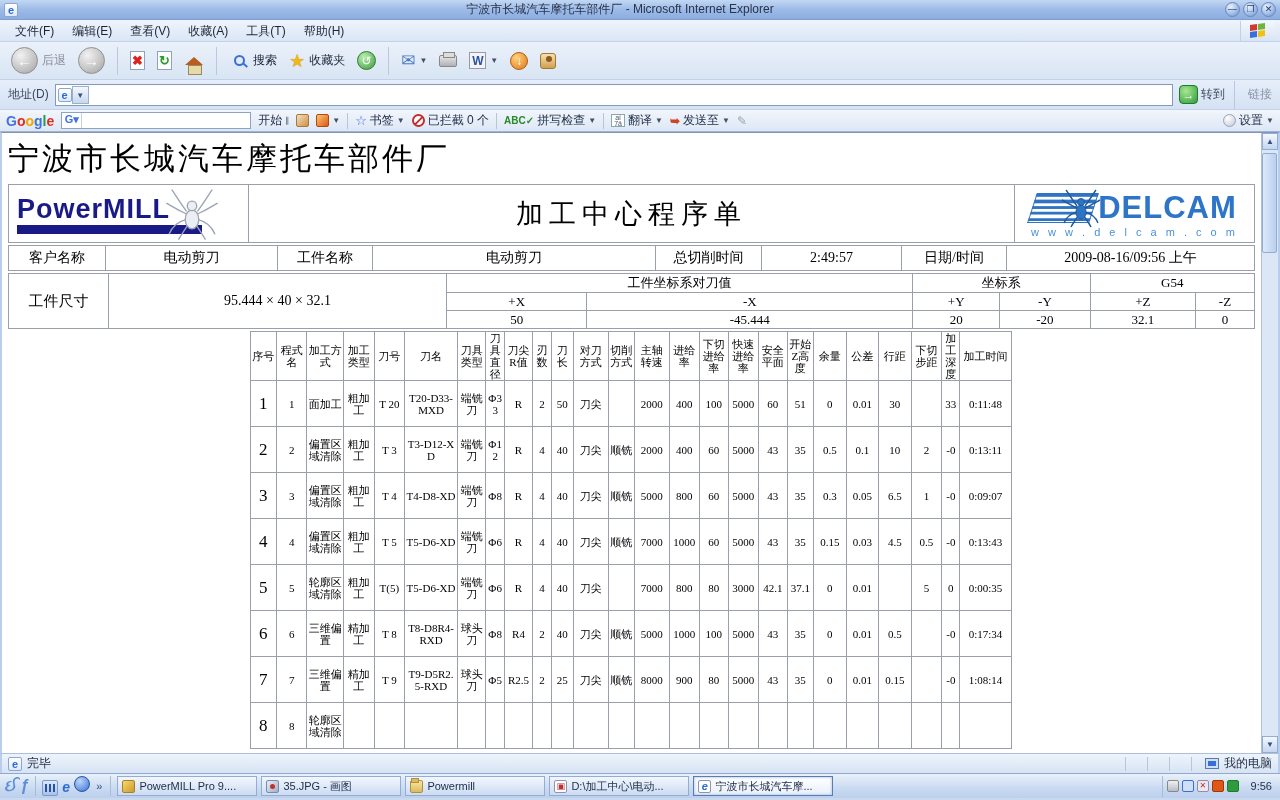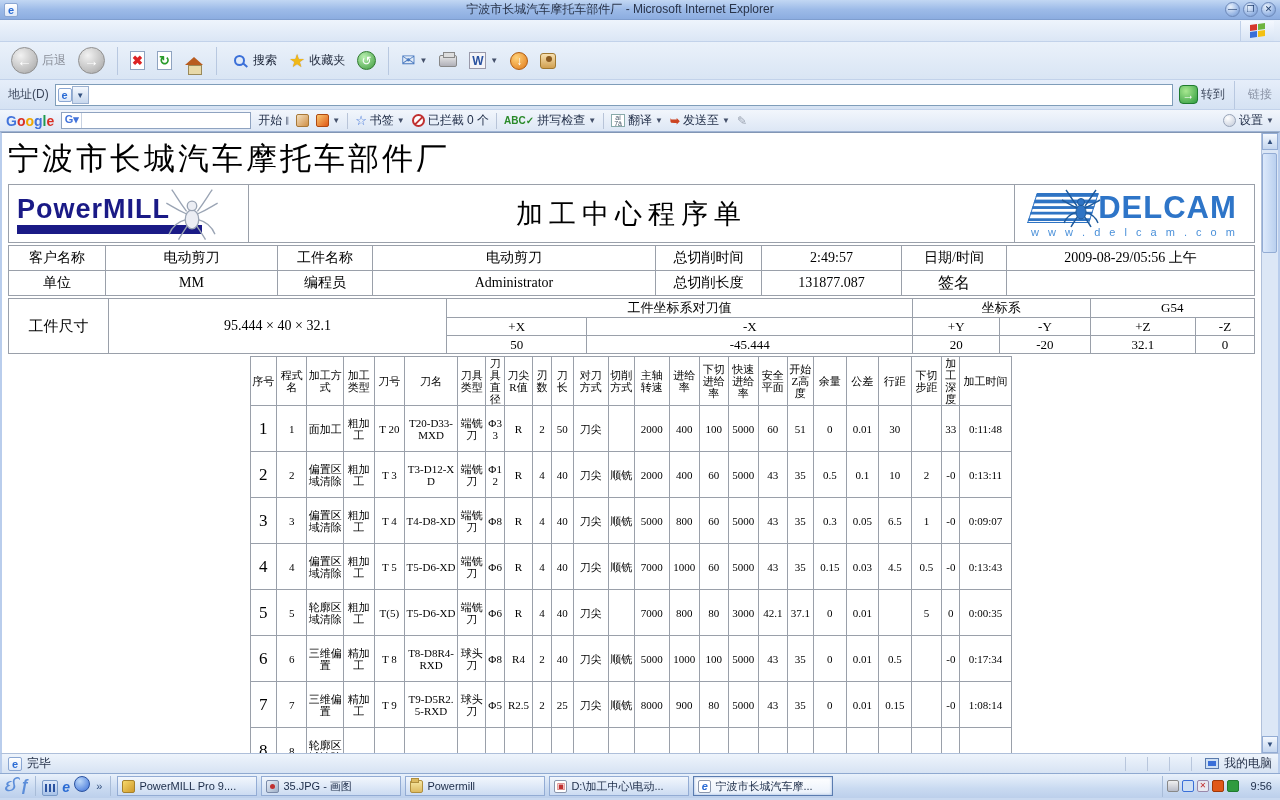--- a/index.html
+++ b/index.html
@@ -192,20 +192,21 @@
 
 <div id="titlebar">
   <div class="ie-logo">e</div>
   <div id="title-text">宁波市长城汽车摩托车部件厂 - Microsoft Internet Explorer</div>
   <div class="win-btn">—</div>
   <div class="win-btn">❐</div>
   <div class="win-btn">✕</div>
 </div>
 
 <div id="menubar">
+  <span class="menu-items"><span class="menu-item">文件(F)</span><span class="menu-item">编辑(E)</span><span class="menu-item">查看(V)</span><span class="menu-item">收藏(A)</span><span class="menu-item">工具(T)</span><span class="menu-item">帮助(H)</span></span>
   <span class="win-flag">
     <span class="flag-grid">
         <i></i>
         <i></i>
         <i></i>
         <i></i>
       </span>
   </span>
 </div>
 
@@ -386,31 +387,21 @@
     <table id="info-table">
       <tbody>
           <tr>
         <td style="width:97px">客户名称</td>
         <td style="width:172px">电动剪刀</td>
         <td style="width:95px">工件名称</td>
         <td style="width:283px">电动剪刀</td>
         <td style="width:106px">总切削时间</td>
         <td style="width:140px">2:49:57</td>
         <td style="width:105px">日期/时间</td>
-        <td>2009-08-29/05:56 上午</td>
-      </tr>
-      <tr>
-        <td>单位</td>
-        <td>MM</td>
-        <td>编程员</td>
-        <td>Administrator</td>
-        <td>总切削长度</td>
-        <td>131877.087</td>
-        <td class="sig-label">签名</td>
-        <td></td>
+        <td>2009-08-16/09:56 上午</td>
       </tr>
     </tbody>
       </table>
 
     <table id="dim-table">
       <tbody>
           <tr>
         <td class="dim-label" rowspan="3">工件尺寸</td>
         <td class="dim-value" rowspan="3">95.444 × 40 × 32.1</td>
         <td colspan="2">工件坐标系对刀值</td>

